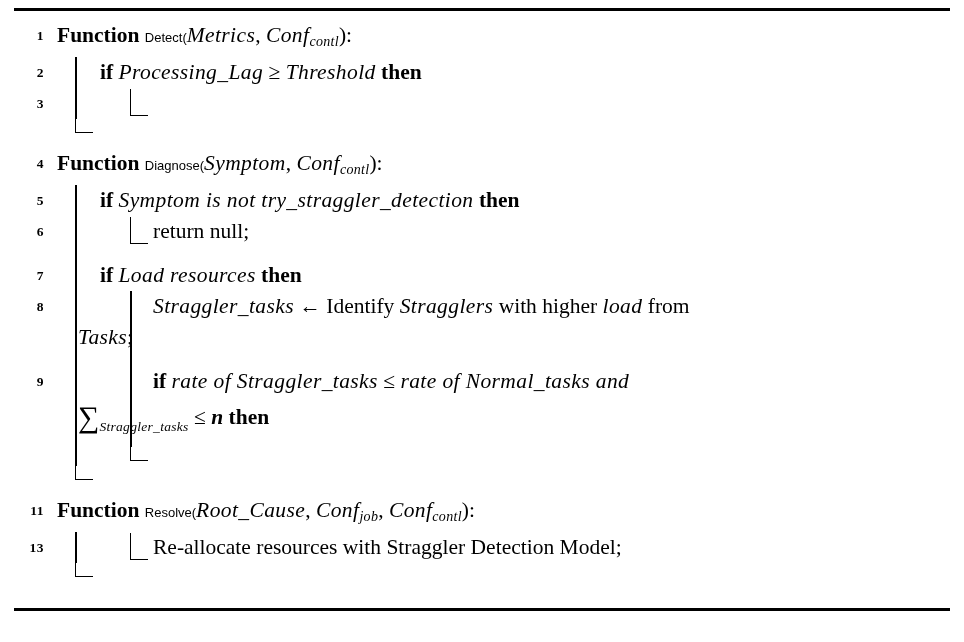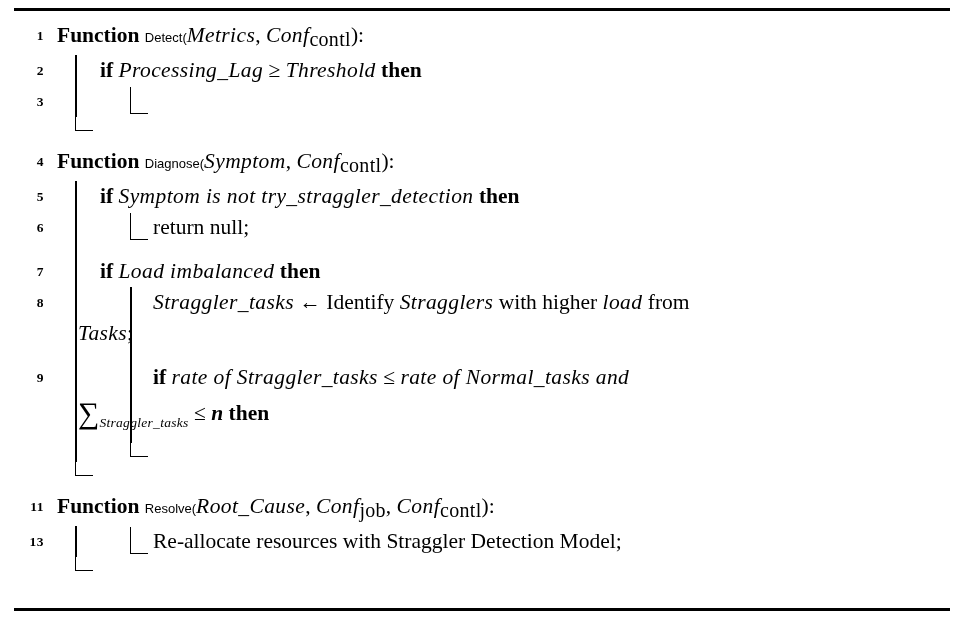--- a/index.html
+++ b/index.html
@@ -52,21 +52,21 @@
   .lv1 .content{margin-left:100px;}
   .lv2 .content{margin-left:153px;}
   .lv3 .content{margin-left:207px;}
   .row.wrap .content{margin-left:78px;}
   
   .s-kw{font-weight:700;}
   .s-tt{font-family:Liberation Sans, sans-serif;font-size:13px;}
   .s-it{font-style:italic;letter-spacing:0.4px;text-align:center;}
   .s-rm{}
   .s-bi{font-style:italic;font-weight:700;}
-  .s-sub{font-size:20px;vertical-align:-4px;letter-spacing:0.3px;}
+  .s-sub{font-style:italic;font-size:14px;vertical-align:-4px;letter-spacing:0.3px;}
   .s-sum{font-size:30px;vertical-align:-3px;}
   .s-ssub{font-style:italic;font-size:13.5px;vertical-align:-7px;letter-spacing:0.3px;}
 </style>
 </head>
 <body>
 
 <div class="page">
   <div class="rule top"></div>
   <div class="alg-body" id="alg-body">
       <div class="row lv0"><span class="num">1</span><span class="content"><span class="s-kw">Function </span><span class="s-tt">Detect(</span><span class="s-it">Metrics</span><span class="s-rm">, </span><span class="s-it">Conf</span><span class="s-sub">contl</span><span class="s-rm">):</span></span></div>
@@ -75,21 +75,21 @@
       <div class="row end">
         <div class="foot f1"></div>
       </div>
       <div class="row space"></div>
       <div class="row lv0"><span class="num">4</span><span class="content"><span class="s-kw">Function </span><span class="s-tt">Diagnose(</span><span class="s-it">Symptom</span><span class="s-rm">, </span><span class="s-it">Conf</span><span class="s-sub">contl</span><span class="s-rm">):</span></span></div>
       <div class="row lv1"><div class="guide g1"></div><span class="num">5</span><span class="content"><span class="s-kw">if </span><span class="s-it">Symptom</span><span class="s-it"> is not </span><span class="s-it">try_straggler_detection</span><span class="s-kw"> then</span></span></div>
       <div class="row lv2"><div class="guide g1"></div><div class="foot f2"></div><span class="num">6</span><span class="content"><span class="s-rm">return null;</span></span></div>
       <div class="row gap">
         <div class="guide g1"></div>
       </div>
-      <div class="row lv1"><div class="guide g1"></div><span class="num">7</span><span class="content"><span class="s-kw">if </span><span class="s-it">Load imbalanced</span><span class="s-kw"> then</span></span></div>
+      <div class="row lv1"><div class="guide g1"></div><span class="num">7</span><span class="content"><span class="s-kw">if </span><span class="s-it">Load resources</span><span class="s-kw"> then</span></span></div>
       <div class="row lv2"><div class="guide g1"></div><div class="guide g2"></div><span class="num">8</span><span class="content"><span class="s-it">Straggler_tasks</span><span class="s-rm"> ← Identify </span><span class="s-it">Stragglers</span><span class="s-rm"> with higher </span><span class="s-it">load</span><span class="s-rm"> from</span></span></div>
       <div class="row lv2 wrap"><div class="guide g1"></div><div class="guide g2"></div><span class="content"><span class="s-it">Tasks</span><span class="s-rm">;</span></span></div>
       <div class="row gap">
         <div class="guide g1"></div>
         <div class="guide g2"></div>
       </div>
       <div class="row lv2"><div class="guide g1"></div><div class="guide g2"></div><span class="num">9</span><span class="content"><span class="s-kw">if </span><span class="s-it">rate of </span><span class="s-it">Straggler_tasks</span><span class="s-rm"> ≤ </span><span class="s-it">rate of </span><span class="s-it">Normal_tasks</span><span class="s-it"> and</span></span></div>
       <div class="row lv2 wrap tall"><div class="guide g1"></div><div class="guide g2"></div><span class="content"><span class="s-sum">∑</span><span class="s-ssub">Straggler_tasks</span><span class="s-rm"> ≤ </span><span class="s-bi">n</span><span class="s-kw"> then</span></span></div>
       <div class="row end">
         <div class="guide g1"></div>

